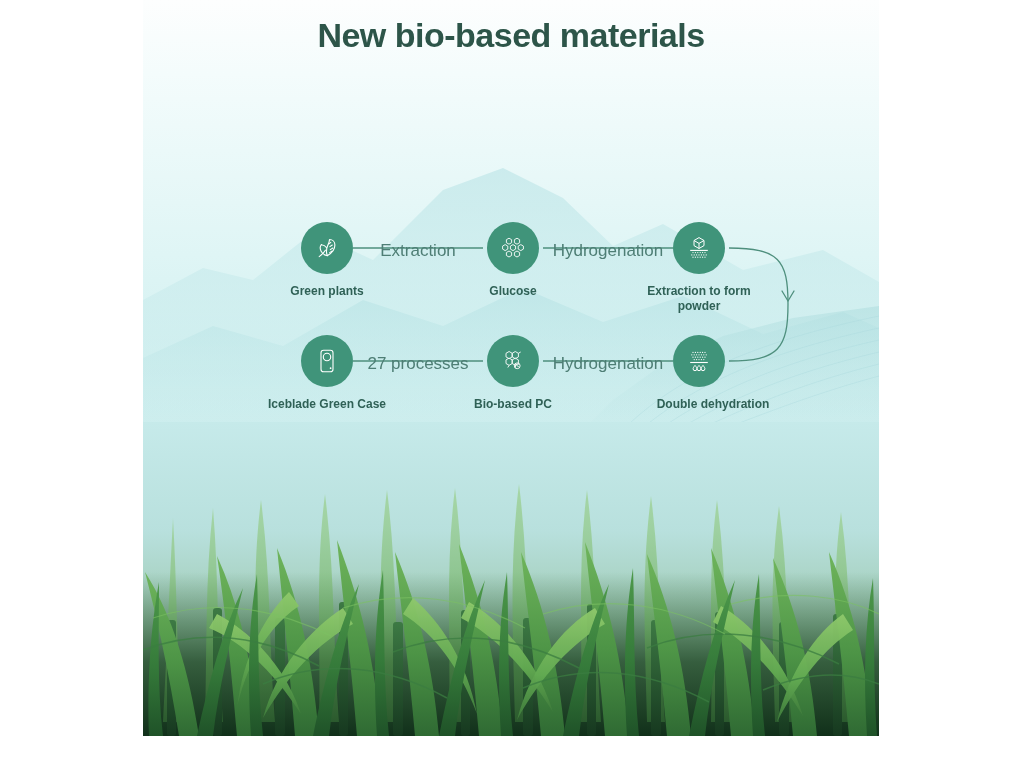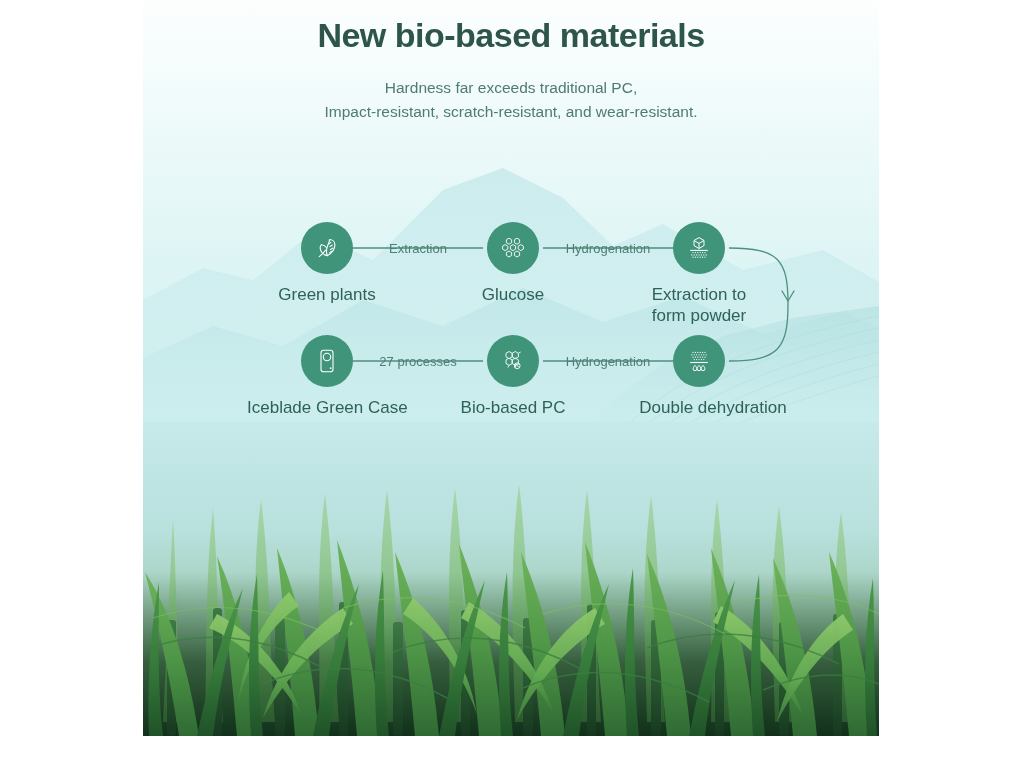--- a/index.html
+++ b/index.html
@@ -55,28 +55,28 @@
   .node {
     position: absolute;
     width: 52px; height: 52px; border-radius: 50%;
     background: #40947a;
     display: flex; align-items: center; justify-content: center;
   }
   .node svg { display: block; }
 
   .node-label {
     position: absolute;
-    font-size: 17px; font-weight: 400; color: #2f6156;
+    font-size: 12px; font-weight: 700; color: #2f6156;
     text-align: center; line-height: 1.25; white-space: nowrap;
   }
   .node-label.wrap { white-space: normal; width: 120px; }
 
   .edge-label {
     position: absolute;
-    font-size: 13px; color: #4e7e75; font-weight: 400;
+    font-size: 17px; color: #4e7e75; font-weight: 400;
     text-align: center; white-space: nowrap;
     background: transparent;
   }
 
   
   #photo {
     position: absolute; left: 0; top: 422px;
     width: 736px; height: 314px; overflow: hidden;
     background: #bfe7e7;
   }
@@ -111,24 +111,20 @@
         <path d="M486,290 C536,244 606,206 736,178"></path>
         <path d="M502,290 C552,252 620,216 736,190"></path>
         <path d="M518,290 C568,258 634,226 736,202"></path>
         <path d="M534,290 C584,266 648,236 736,214"></path>
         <path d="M552,290 C600,272 662,246 736,226"></path>
       </g>
     </svg>
 
     <div class="headings">
       <div id="title">New bio-based materials</div>
-      <div id="desc">
-        <div>Hardness far exceeds traditional PC,</div>
-        <div>Impact-resistant, scratch-resistant, and wear-resistant.</div>
-      </div>
     </div>
 
     <div id="flow">
 
       <svg id="flow-lines" viewBox="0 0 736 226">
         <g stroke="#4e8f7d" stroke-width="1.3" fill="none">
           <line x1="210" y1="52" x2="340" y2="52"></line>
           <line x1="400" y1="52" x2="530" y2="52"></line>
           <line x1="210" y1="165" x2="340" y2="165"></line>
           <line x1="400" y1="165" x2="530" y2="165"></line>

